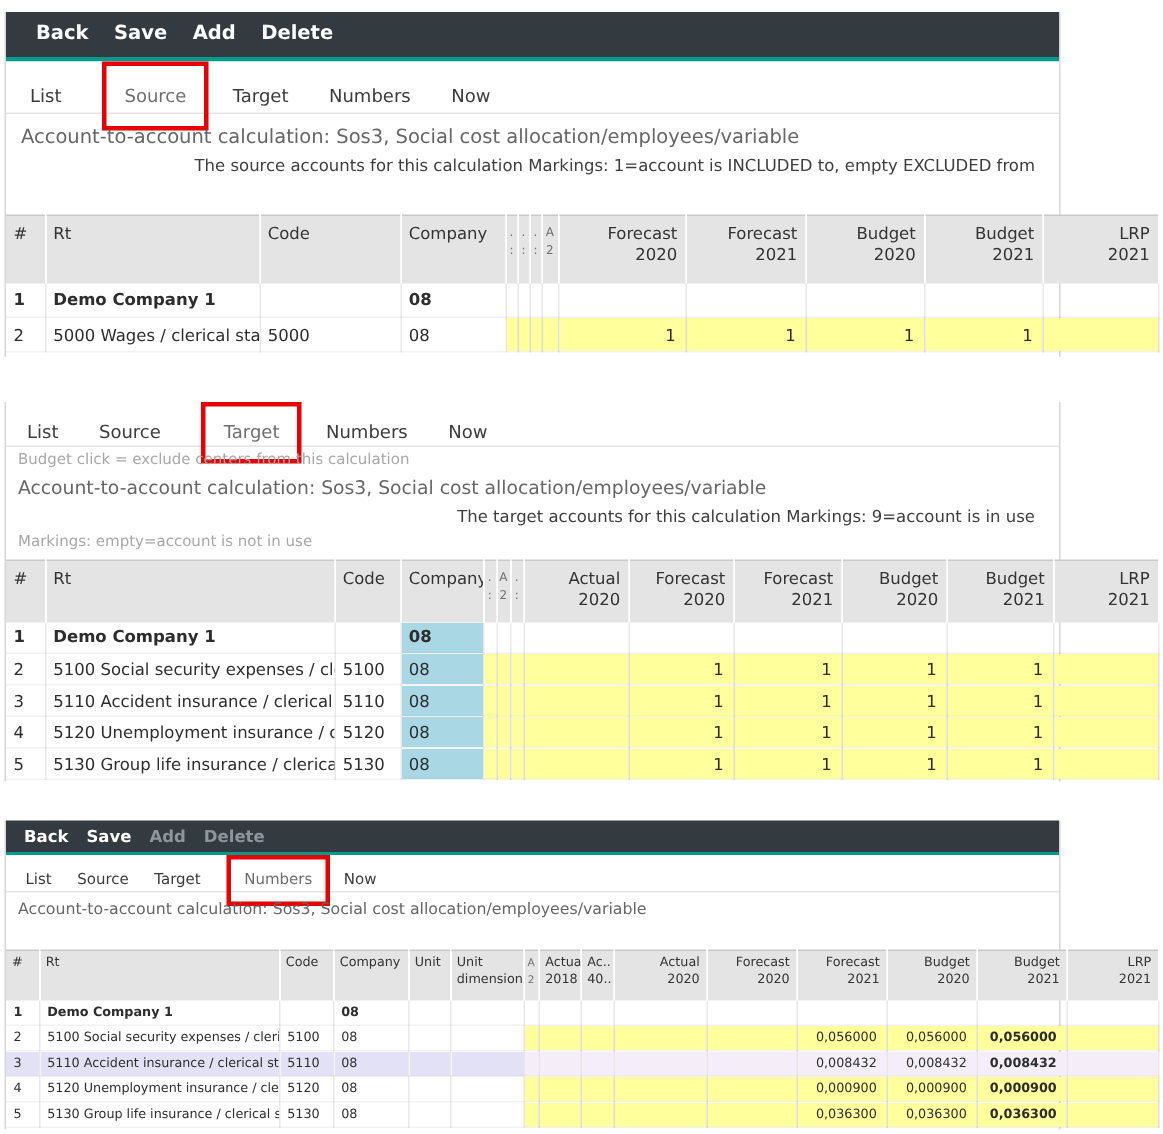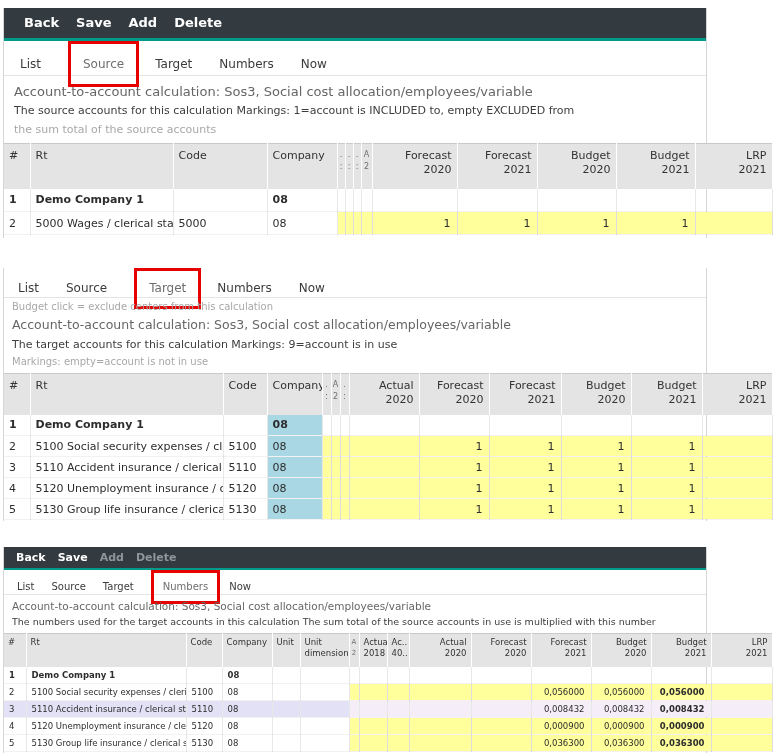--- a/index.html
+++ b/index.html
@@ -29,21 +29,21 @@
   .p3 .tab{margin-right:17px;}
   .tab.boxed{border:3px solid #E60000;padding:3px 12px;color:#6e6e6e;margin-right:16px;}
   .p3 .tab.boxed{border-width:3px;padding:2px 9px;margin-right:9px;}
 
   .info{position:absolute;left:0;right:16px;}
   .p1 .info{top:67px;}
   .p2 .info{top:30px;}
   .p3 .info{top:47px;}
   .iline{padding-left:10px;white-space:nowrap;}
   .iline.title{font-size:13px;color:#666;margin:9px 0 5px;}
-  .iline.strong{font-size:11px;color:#3d3d3d;margin:0 0 6px;}
+  .iline.strong{font-size:11px;color:#3d3d3d;margin:0 0 6px;text-align:right;}
   .iline.muted{font-size:11px;color:#a8a8a8;margin:0 0 4px;}
   .p2 .iline.muted{font-size:10px;margin:3px 0 5px;padding-left:8px;}
   .p2 .iline.title{font-size:12.5px;margin:0 0 6px;padding-left:8px;}
   .p2 .iline.strong{padding-left:8px;margin:0 0 5px;}
   .p3 .iline.title{font-size:10.5px;margin:6px 0 4px;padding-left:8px;}
   .p3 .iline.strong{font-size:9.5px;padding-left:8px;}
 
   .grid{position:absolute;left:0;right:0;}
   .p1 .grid{top:135px;}
   .p2 .grid{top:105px;}
@@ -76,21 +76,20 @@
 
 <div class="stage">
 
   <section class="panel p1" id="panel-source">
     <div class="toolbar"><span class="tbtn">Back</span><span class="tbtn">Save</span><span class="tbtn">Add</span><span class="tbtn">Delete</span></div>
     <div class="accent"></div>
     <div class="tabbar"><span class="tab">List</span><span class="tab boxed">Source</span><span class="tab">Target</span><span class="tab">Numbers</span><span class="tab">Now</span></div>
     <div class="info">
         <div class="iline title">Account-to-account calculation: Sos3, Social cost allocation/employees/variable</div>
         <div class="iline strong">The source accounts for this calculation Markings: 1=account is INCLUDED to, empty EXCLUDED from</div>
-        <div class="iline muted">the sum total of the source accounts</div>
       </div>
     <div class="grid">
         <table>
           <colgroup>
             <col style="width: 26px;">
             <col style="width: 143px;">
             <col style="width: 94px;">
             <col style="width: 70px;">
             <col style="width: 8px;">
             <col style="width: 8px;">
@@ -295,21 +294,20 @@
         </table>
       </div>
   </section>
 
   <section class="panel p3" id="panel-numbers">
     <div class="toolbar"><span class="tbtn">Back</span><span class="tbtn">Save</span><span class="tbtn disabled">Add</span><span class="tbtn disabled">Delete</span></div>
     <div class="accent"></div>
     <div class="tabbar"><span class="tab">List</span><span class="tab">Source</span><span class="tab">Target</span><span class="tab boxed">Numbers</span><span class="tab">Now</span></div>
     <div class="info">
         <div class="iline title">Account-to-account calculation: Sos3, Social cost allocation/employees/variable</div>
-        <div class="iline strong">The numbers used for the target accounts in this calculation The sum total of the source accounts in use is multiplied with this number</div>
       </div>
     <div class="grid">
         <table>
           <colgroup>
             <col style="width: 22px;">
             <col style="width: 160px;">
             <col style="width: 36px;">
             <col style="width: 50px;">
             <col style="width: 28px;">
             <col style="width: 49px;">

